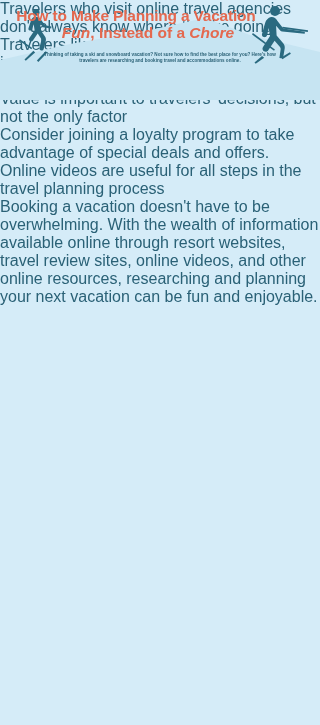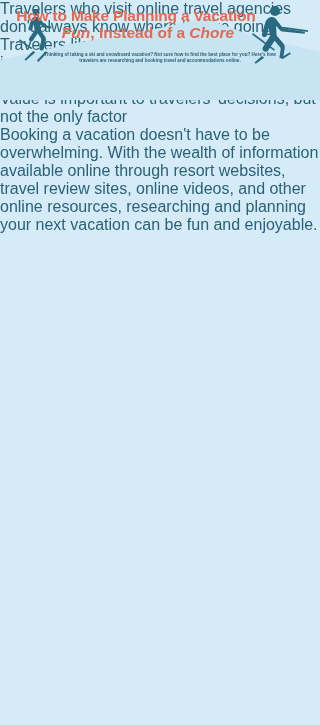--- a/index.html
+++ b/index.html
@@ -74,21 +74,25 @@
   <div class="pie-legend"></div>
   <div class="card41"></div>
 
   <div class="banner b-center">
     <span>Value is important to travelers' decisions, but not the only factor</span>
   </div>
   <div class="mountains"></div>
 
   <div class="donuts-loyalty"></div>
   <div class="tipbox">
+    <div class="tip-b">Consider joining a loyalty program to take advantage of special deals and offers.</div>
   </div>
 
+  <div class="banner b-center3">
+    <span>Online videos are useful for all steps in the travel planning process</span>
+  </div>
   <div class="videobars"></div>
   <div class="laptop"></div>
 
   <div class="footer-bg"></div>
   <div class="footer-text">Booking a vacation doesn't have to be overwhelming. With the wealth of information available online through resort websites, travel review sites, online videos, and other online resources, researching and planning your next vacation can be fun and enjoyable.</div>
   <div class="footer-logo"></div>
 </div>
 
 </body></html>

